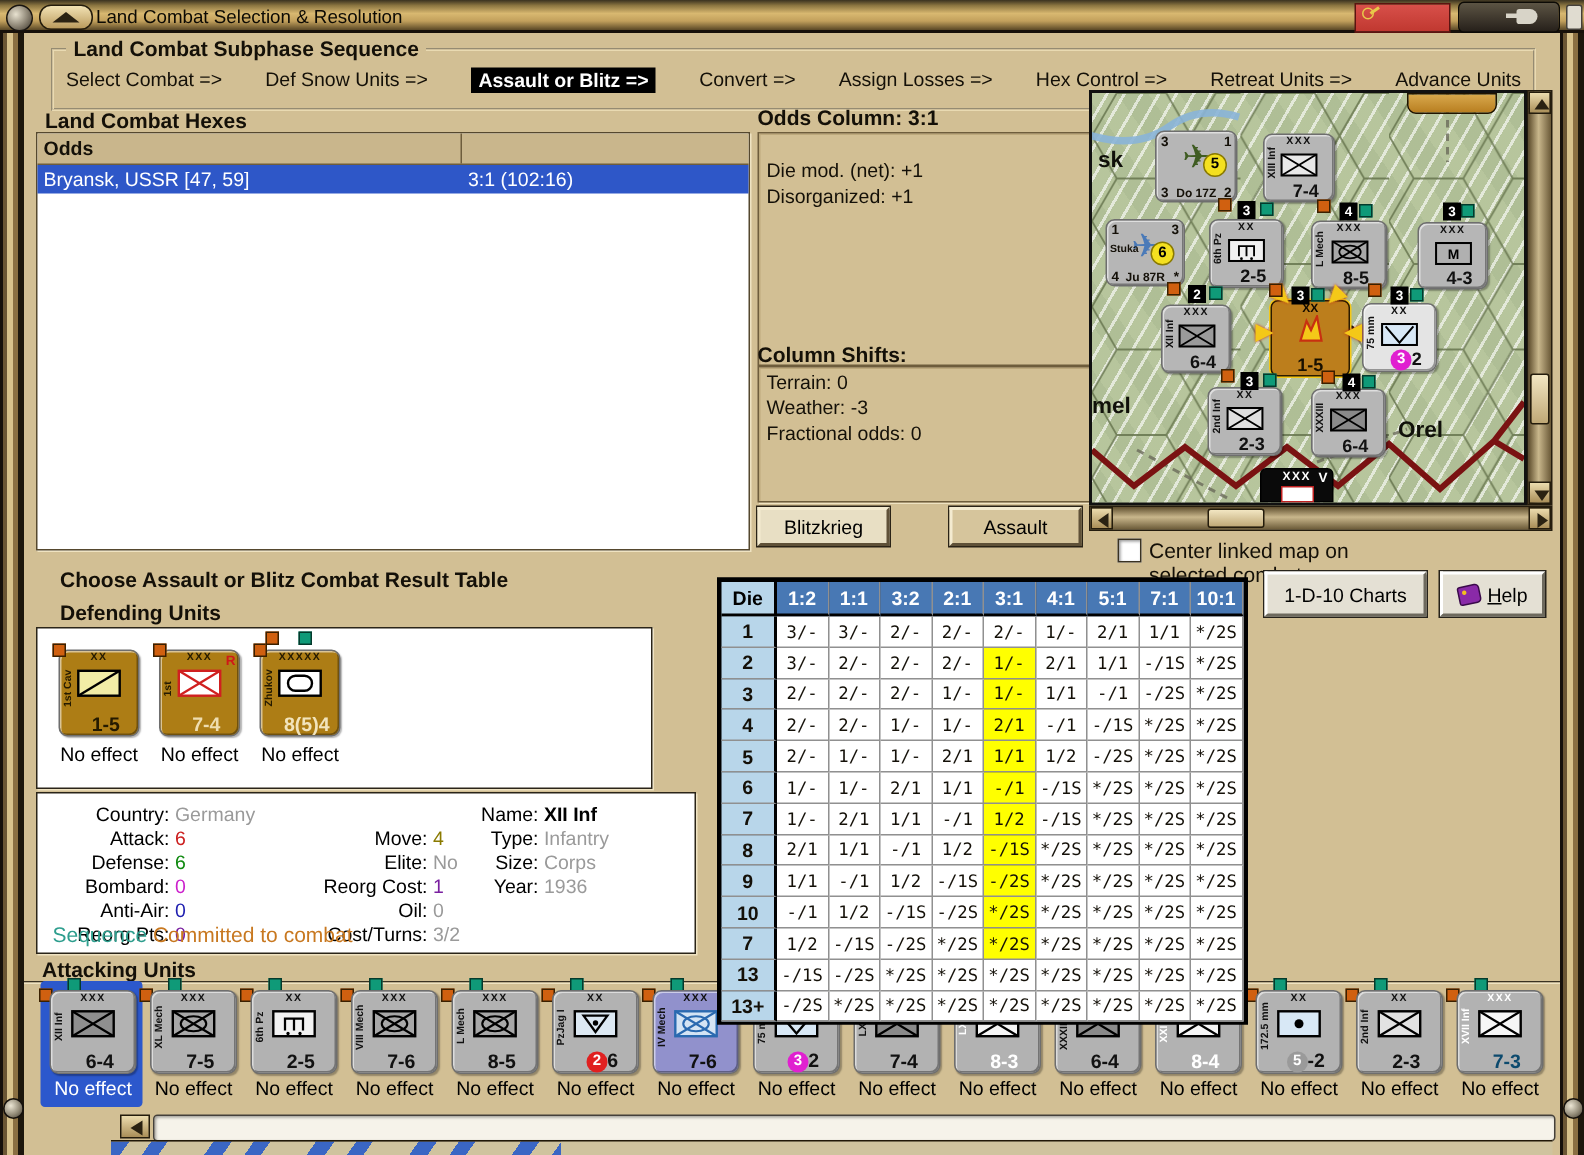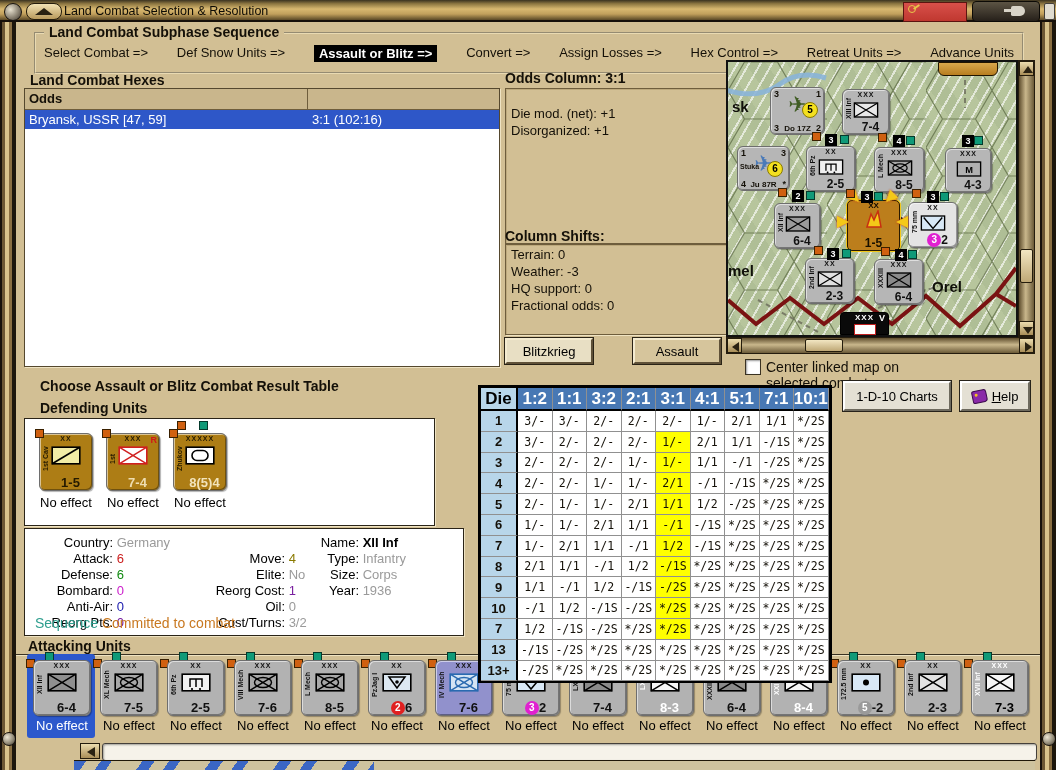--- a/index.html
+++ b/index.html
@@ -128,21 +128,21 @@
   .cbx{position:absolute;width:14px;height:14px;background:#fff;border:1px solid #3a3222;
     box-shadow:inset 1px 1px 2px rgba(0,0,0,.4);}
   
   .crt{position:absolute;left:462px;top:363px;width:354px;height:298px;background:#000;z-index:40;
     border:3px solid #000;box-sizing:border-box;display:grid;
     grid-template-columns:37px repeat(9,34.5px);grid-template-rows:23px repeat(13,20.8px);}
   .crt div{display:flex;align-items:center;justify-content:center;border-right:1px solid #909090;
     border-bottom:1px solid #909090;box-sizing:border-box;background:#fff;
     font-family:"DejaVu Sans Mono",monospace;font-size:11.5px;}
   .crt .hd{background:#4878b4;color:#fff;font-weight:bold;border-bottom:2px solid #000;
-    font-family:"Liberation Sans",sans-serif;font-size:17px;}
+    font-family:"Liberation Sans",sans-serif;font-size:13px;}
   .crt .corner{background:#b8d6ea;color:#000;border-right:2px solid #000;}
   .crt .die{background:#b8d6ea;font-weight:bold;border-right:2px solid #000;
     font-family:"Liberation Sans",sans-serif;font-size:13px;}
   .crt .yl{background:#ffff00;}
   
   .whitebox{position:absolute;background:#fff;border:1px solid #2a2418;box-shadow:1px 1px 0 #efe3c2;}
   .inforow{position:absolute;font-size:13px;white-space:nowrap;}
   .inforow .lbl{color:#000;}
   .stripline{position:absolute;left:0;width:1024px;border-top:1px solid #3a3222;border-bottom:1px solid #efe3c2;}
   .bstripes{position:absolute;height:10px;border-top:1px solid #201808;border-bottom:1px solid #201808;
@@ -209,21 +209,20 @@
     <div class="sec-title" style="left:489px;top:48px;">Odds Column: 3:1</div>
     <div class="sunken" style="left:489px;top:66px;width:221px;height:138px;padding-top:16px;" id="oddslines">
         <div class="ln">Die mod. (net): +1</div>
         <div class="ln">Disorganized: +1</div>
       </div>
 
     <div class="sec-title" style="left:489px;top:206px;">Column Shifts:</div>
     <div class="sunken" style="left:489px;top:222px;width:221px;height:88px;padding-top:1px;" id="shiftlines">
         <div class="ln">Terrain: 0</div>
         <div class="ln">Weather: -3</div>
-        <div class="ln">HQ support: 0</div>
         <div class="ln">Fractional odds: 0</div>
       </div>
 
     <button class="gbtn" style="left:489px;top:316px;width:88px;height:26px;background:#e8dfc4;">Blitzkrieg</button>
     <button class="gbtn" style="left:617px;top:316px;width:88px;height:26px;">Assault</button>
 
     <div class="map">
       <div class="hatch"></div>
       <svg class="base" width="288" height="273">
         <defs>
@@ -793,21 +792,21 @@
         <div class="ustatus" style="left: 881px; top: 62px; width: 72px; color: rgb(0, 0, 0);">No effect</div>
         <div class="mdot g" style="left: 967px; top: -4px;"></div>
         <div class="mdot o" style="left: 948px; top: 3px;"></div>
         <div class="counter" style="left: 955px; top: 4px; width: 58px; height: 56px; background: rgb(178, 178, 178); z-index: 20;">
           <span class="cname" style="color:#ffffff;">XVII Inf</span>
           <span class="csize" style="color:#ffffff;">XXX</span>
           <span class="csym"><svg viewBox="0 0 30 19">
               <rect x="1.2" y="1.2" width="27.6" height="16.6" fill="#f6f6f6" stroke="#000" stroke-width="1.6"></rect>
               <path d="M1.2,1.2 L28.8,17.8 M28.8,1.2 L1.2,17.8" stroke="#000" stroke-width="1.5"></path>
             </svg></span>
-          <span class="cstats" style="color:#000000;"><span>7-3</span></span>
+          <span class="cstats" style="color:#0c4a6e;"><span>7-3</span></span>
         </div>
         <div class="ustatus" style="left: 948px; top: 62px; width: 72px; color: rgb(0, 0, 0);">No effect</div>
       </div>
 
     <div class="sbbtn" style="left:64px;top:721px;width:20px;height:16px;">
         <i class="tri" style="left:6px;top:3px;border-top:5px solid transparent;border-bottom:5px solid transparent;border-right:8px solid #2a2212;"></i>
       </div>
     <div class="htrack" style="left:86px;top:721px;width:933px;height:16px;"></div>
     <div class="bstripes" style="left:58px;top:738px;width:300px;"></div>
     <div class="bplain" style="left:358px;top:738px;width:661px;"></div>

